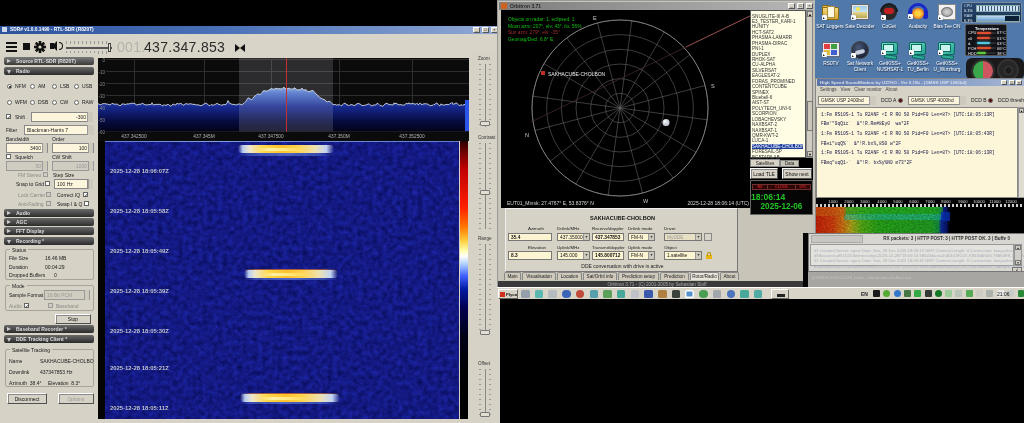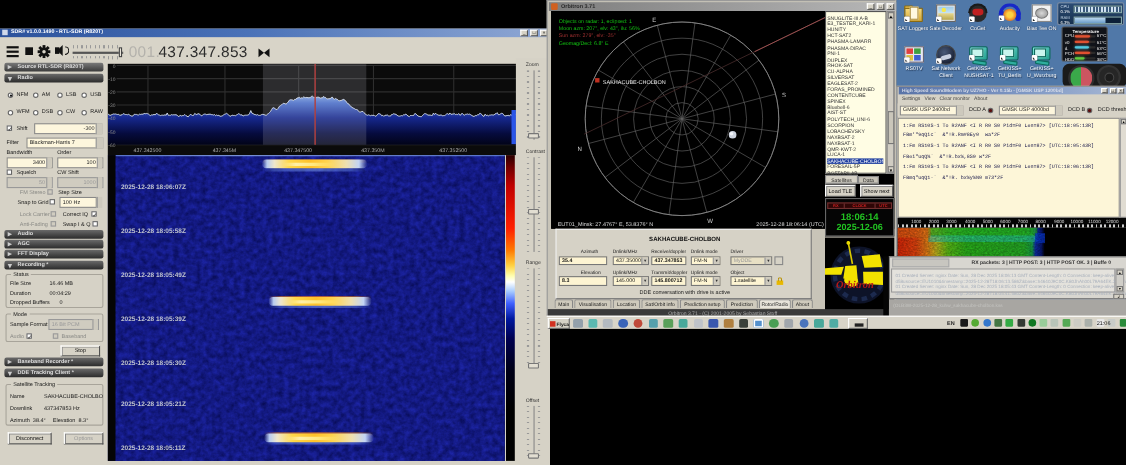--- a/index.html
+++ b/index.html
@@ -420,38 +420,22 @@
   <div class="tx" style="left:252px;top:157.5px;width:30px;height:8px;background:#d6d2c6;border:1px solid #888;font-size:4.6px;text-align:center;line-height:7px;color:#222;">Satellites</div>
   <div class="tx" style="left:282px;top:158.5px;width:19px;height:7px;background:#c8c4b8;border:1px solid #888;font-size:4.6px;text-align:center;line-height:6px;color:#222;">Data</div>
   <div class="btn" style="left:252px;top:167px;width:28px;height:10.5px;line-height:10px;font-size:5px;">Load TLE</div>
   <div class="btn" style="left:284px;top:167px;width:30px;height:10.5px;line-height:10px;font-size:5px;">Show next</div>
   <div class="abs" style="left:252px;top:178.5px;width:63px;height:35px;background:#050505;border:1px solid #666;">
     <div class="abs" style="left:1px;top:3px;width:59px;height:6px;background:#2e0606;border:1px solid #703030;display:flex;">
       <span style="flex:1;border-right:1px solid #703030;font-size:3.6px;color:#cc2222;text-align:center;line-height:5px;font-weight:bold;">RX</span>
       <span style="flex:2;border-right:1px solid #703030;font-size:3.6px;color:#cc2222;text-align:center;line-height:5px;font-weight:bold;">CLOCK</span>
       <span style="flex:1;font-size:3.6px;color:#cc2222;text-align:center;line-height:5px;font-weight:bold;">UTC</span>
     </div>
-    <div class="tx" style="left:0;top:11px;width:61px;text-align:center;font-size:8.6px;font-weight:bold;color:#22c422;">18:06:14</div>
+    <div class="tx" style="left:0;top:11px;width:61px;font-size:8.6px;font-weight:bold;color:#22c422;">18:06:14</div>
     <div class="tx" style="left:0;top:21px;width:61px;text-align:center;font-size:8.2px;font-weight:bold;color:#22c422;">2025-12-06</div>
-  </div>
-  <div class="abs" style="left:252px;top:215px;width:63px;height:68px;background:#000;">
-    <svg width="63" height="68">
-      <circle cx="31" cy="34" r="26" fill="#0d1328"></circle>
-      <circle cx="31" cy="34" r="22" fill="none" stroke="#1c2a4e" stroke-width="4" stroke-dasharray="5 4"></circle>
-      <g transform="translate(25,30) rotate(18) scale(0.95)">
-        <polygon points="-26,6 -9,-1 -9,7 -24,12" fill="#f2e200"></polygon>
-        <polygon points="-8,-2 2,-6 8,8 -6,10" fill="#f2e200"></polygon>
-        <polygon points="4,-16 20,-23 26,-12 10,-6" fill="#f2e200"></polygon>
-        <polygon points="10,-2 28,-8 32,4 14,9" fill="#f2e200"></polygon>
-        <ellipse cx="2" cy="10" rx="7" ry="5" fill="#f2e200"></ellipse>
-        <line x1="-2" y1="-6" x2="-12" y2="-24" stroke="#d8c800" stroke-width="1.6"></line>
-        <circle cx="-12" cy="-24" r="1.8" fill="#e8d800"></circle>
-      </g>
-      <text x="10" y="46" font-family="Liberation Serif" font-style="italic" font-weight="bold" font-size="9.5" fill="#b81818">Orbitron</text>
-    </svg>
   </div>
   <div class="abs" style="left:7px;top:207px;width:233px;height:64px;background:#d6d2c6;border:1px solid #eee;border-right-color:#777;border-bottom-color:#777;">
     <div class="tx" style="left:0;top:6px;width:233px;text-align:center;font-size:5.5px;font-weight:bold;color:#111;">SAKHACUBE-CHOLBON</div>
     <span class="lbl" style="left:22px;top:16.5px;font-size:4.4px;">Azimuth</span>
       <span class="lbl" style="left:51px;top:16.5px;font-size:4.4px;">Dnlink/MHz</span>
       <span class="lbl" style="left:86px;top:16.5px;font-size:4.4px;">Receive/doppler</span>
       <span class="lbl" style="left:122px;top:16.5px;font-size:4.4px;">Dnlink mode</span>
       <span class="lbl" style="left:158px;top:16.5px;font-size:4.4px;">Driver</span>
     <div class="abs" style="left:2px;top:23.5px;width:44px;height:8.5px;background:#fdf4d2;color:#111;border:1px solid #777;font-size:4.8px;font-weight:bold;line-height:7.5px;padding-left:2px;">35.4</div>
     <div class="abs" style="left:51px;top:23.5px;width:33px;height:8.5px;background:#fdf4d2;color:#111;border:1px solid #777;font-size:4.8px;line-height:7.5px;padding-left:2px;">437.350000<div class="abs" style="right:0;top:0;bottom:0;width:6px;background:#cdc9bd;border-left:1px solid #999;font-size:3.5px;text-align:center;line-height:7px;color:#333;">▼</div></div>

